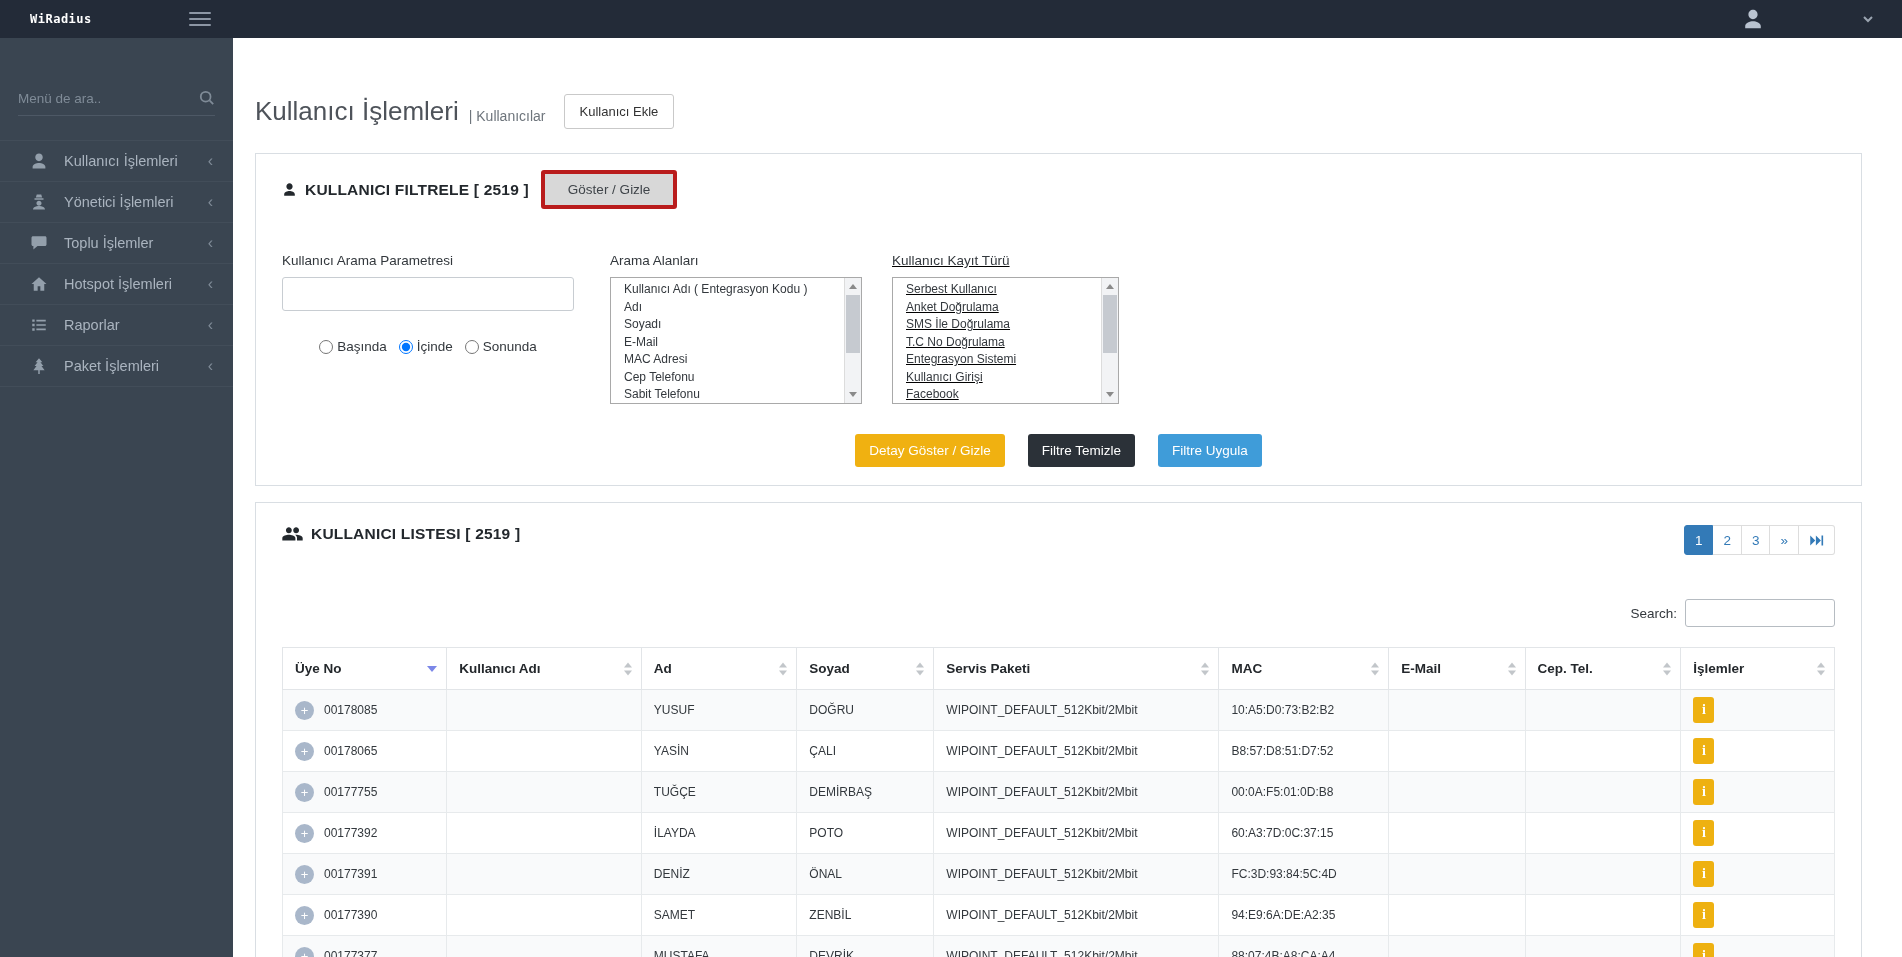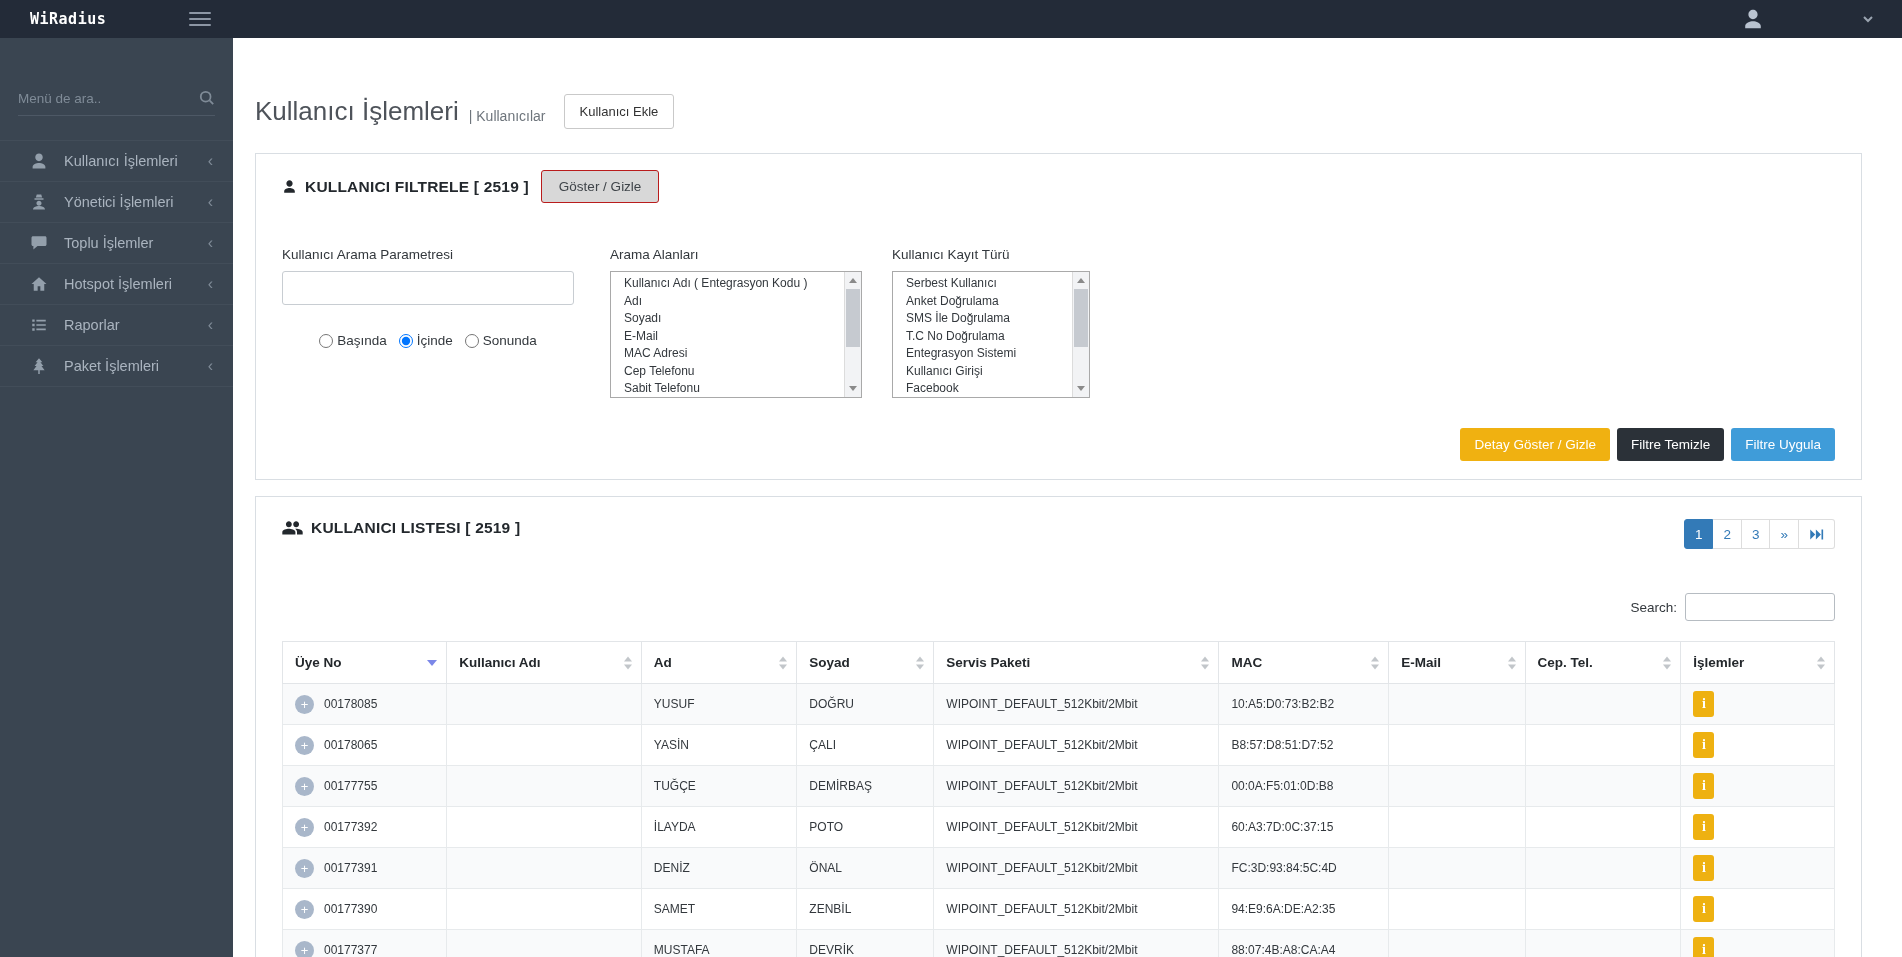--- a/index.html
+++ b/index.html
@@ -5,21 +5,21 @@
   * { box-sizing: border-box; margin: 0; padding: 0; }
   html,body { width:1902px; height:957px; overflow:hidden; background:#fff;
     font-family:"Liberation Sans", sans-serif; }
 
   
   .topbar { position:absolute; top:0; left:0; right:0; height:38px; background:#232b38;
     display:flex; align-items:center; z-index:20; }
   .brand-area { width:233px; height:100%; display:flex; align-items:center;
     justify-content:space-between; padding:0 22px 0 30px; flex:none; }
   .brand { font-family:"DejaVu Sans Mono", monospace; font-weight:bold; color:#fff;
-    font-size:15px; letter-spacing:.5px; }
+    font-size:12px; letter-spacing:.5px; }
   .hamburger { width:22px; cursor:pointer; }
   .hamburger div { height:2px; background:#8d97a5; margin:4px 0; border-radius:1px; }
   .topbar-right { margin-left:auto; display:flex; align-items:center; padding-right:28px; }
   .tb-user { width:22px; height:22px; fill:#b9c3d0; cursor:pointer; }
   .tb-caret { margin-left:98px; width:12px; height:12px; stroke:#9aa4b0; fill:none;
     stroke-width:2; cursor:pointer; }
 
   
   .sidebar { position:absolute; top:38px; left:0; bottom:0; width:233px; background:#3a4551; z-index:10; }
   .sb-search { margin:52px 18px 0; display:flex; align-items:flex-end;
@@ -43,50 +43,50 @@
   .page-sub { margin-left:10px; font-size:14px; color:#6e757c; padding-top:8px; }
   .add-user-btn { margin-left:18px; background:#fff; border:1px solid #c9c9c9; border-radius:3px;
     padding:9px 15px; font-size:13px; color:#333; cursor:pointer;
     font-family:"Liberation Sans", sans-serif; }
 
   .panel { border:1px solid #d9dee3; background:#fff; margin-top:24px; padding:16px 26px 18px; }
   .panel-head { display:flex; align-items:center; }
   .ph-icon { width:15px; height:15px; fill:#23282d; margin-right:8px; flex:none; }
   .ph-icon-wide { width:21px; height:16px; fill:#23282d; margin-right:8px; flex:none; }
   .ph-title { font-size:15.5px; font-weight:bold; color:#23282d; letter-spacing:.2px; }
-  .toggle-btn { margin-left:12px; background:#d8d8d8; border:1px solid #b91c1c; border-radius:3px;
-    padding:8px 17px; font-size:13.5px; color:#3f4449; cursor:pointer;
+  .toggle-btn { margin-left:12px; background:#d8d8d8; border:4px solid #b91c1c; border-radius:3px;
+    padding:8px 23px; font-size:13.5px; color:#3f4449; cursor:pointer;
     font-family:"Liberation Sans", sans-serif; }
 
   
   .filter-body { display:flex; margin-top:44px; }
   .fcol1 { width:292px; }
   .fcol2 { margin-left:36px; width:252px; }
-  .fcol3 { margin-left:30px; width:198px; }
+  .fcol3 { margin-left:30px; width:227px;text-decoration:underline; }
   .f-label { font-size:13.5px; color:#33383d; display:block; margin-bottom:9px; }
   .text-input { width:100%; height:34px; border:1px solid #c8cdd2; border-radius:3px;
     padding:0 8px; font-size:13px; font-family:"Liberation Sans", sans-serif; }
   .radio-row { margin-top:28px; display:flex; justify-content:center; align-items:center;
     gap:12px; font-size:13.5px; color:#33383d; }
   .radio-row label { display:flex; align-items:center; gap:4px; cursor:pointer; }
   .radio-row input { width:14px; height:14px; }
 
   .listbox { position:relative; border:1px solid #a9a9a9; height:127px; overflow:hidden; background:#fff; }
   .lb-options { padding-top:3px; margin-right:17px; overflow:hidden; }
   .lb-option { font-size:12px; color:#33383d; padding-left:13px; line-height:17.5px;
     white-space:nowrap; cursor:default; }
   .lb-scroll { position:absolute; top:0; right:0; bottom:0; width:17px; background:#f2f3f5;
     border-left:1px solid #dcdcdc; }
   .lb-arrow-up, .lb-arrow-down { position:absolute; left:50%; transform:translateX(-50%);
     width:0; height:0; border-left:4px solid transparent; border-right:4px solid transparent; }
   .lb-arrow-up { top:6px; border-bottom:5px solid #8a8a8a; }
   .lb-arrow-down { bottom:6px; border-top:5px solid #8a8a8a; }
   .lb-thumb { position:absolute; top:17px; left:1px; right:1px; height:58px; background:#c6cad0; }
 
-  .filter-actions { display:flex; justify-content:flex-end; gap:7px; margin-top:30px; }
+  .filter-actions { display:flex; justify-content:center; gap:23px; margin-top:30px; }
   .btn { border:none; border-radius:3px; padding:9px 14px; font-size:13.5px; color:#fff;
     cursor:pointer; font-family:"Liberation Sans", sans-serif; }
   .btn-warning { background:#f0b111; }
   .btn-dark { background:#2b3138; }
   .btn-primary { background:#3f9cd9; }
 
   
   .list-panel { margin-top:16px; padding-bottom:40px; }
   .list-head { display:flex; justify-content:space-between; align-items:flex-start; margin-top:6px; }
   .pagination { display:flex; }

